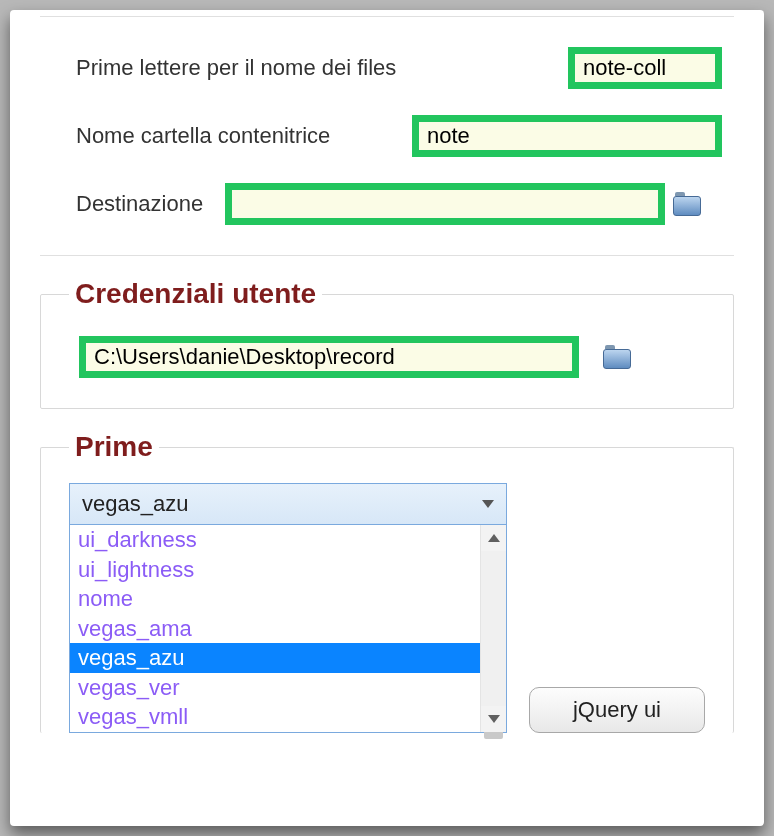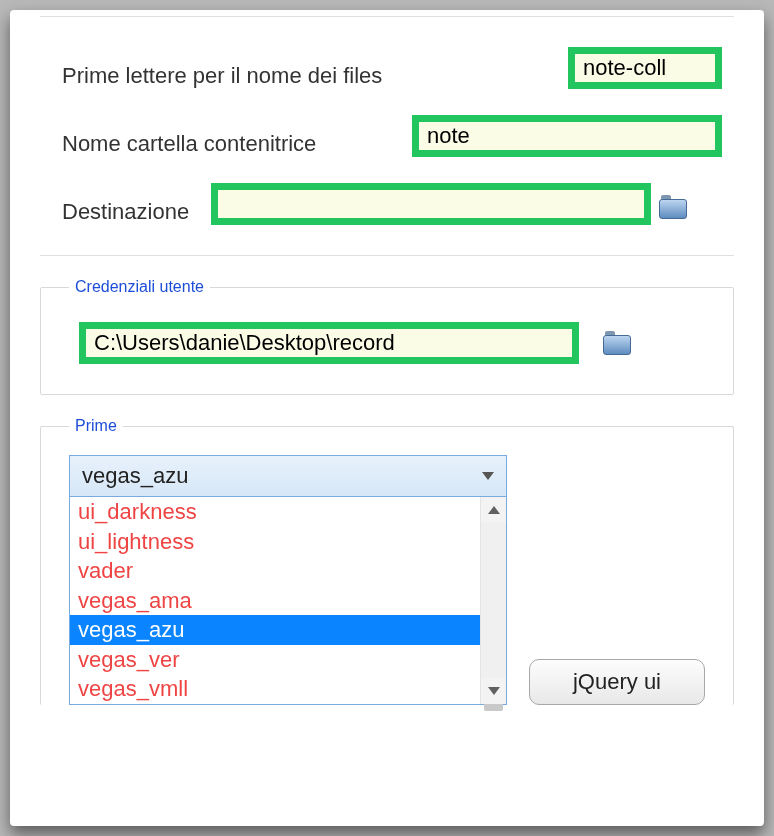--- a/index.html
+++ b/index.html
@@ -6,21 +6,21 @@
     body { margin: 0; padding: 10px; background: #b8b8b8; width: 774px; height: 836px; }
     .window {
       background: #ffffff;
       width: 100%; height: 100%;
       padding: 6px 12px 12px 12px;
       box-shadow: 0 8px 16px rgba(0,0,0,0.5);
       border-radius: 4px;
     }
     .sep { border-top: 1px solid #e0e0e0; margin: 0 18px 0 18px; }
     .section-a { padding: 30px 30px 20px 40px; }
-    .row { display: flex; align-items: flex-end; margin-bottom: 10px; }
+    .row { display: flex; align-items: center; margin-bottom: 10px; margin-left: 14px; }
     .row + .row { margin-top: 26px; }
     .label {
       font-size: 22px; color: #333; margin-right: 10px;
     }
     .spacer { flex: 1; }
     .txt-in {
       border: 7px solid #22c55e;
       background: #fbfce6;
       height: 42px;
       font-size: 22px;
@@ -36,21 +36,21 @@
     }
     .folder-icon { width:28px; height:24px; position:relative; }
     .folder-icon .tab { position:absolute; top:0; left:2px; width:10px; height:4px; background:#7e97b0; border-radius:2px 2px 0 0; }
     .folder-icon .body { position:absolute; top:4px; left:0; right:0; bottom:0; border-radius:3px; background:linear-gradient(#bcd5ef,#5f8cc0); border:1px solid #466a96; }
     fieldset {
       margin: 22px 18px 0 18px;
       border: 1px solid #d8d8d8;
       border-radius: 2px;
       padding: 26px 28px 30px 28px;
     }
-    legend { font-size: 16px; color: #1d4ed8; padding: 0 6px; }
+    legend { font-size: 28px; color: #7f1d1d; padding: 0 6px; font-weight: bold; }
     .combo-row { display:flex; align-items:flex-end; }
     .combo {
       position: relative;
       width: 438px;
       border: 1px solid #7aa9de;
     }
     .combo-head {
       display:flex; align-items:center; justify-content:space-between;
       height: 40px; padding: 0 12px;
       background: linear-gradient(#e7f1fb,#d7e7f7);
@@ -61,21 +61,21 @@
       width:0;height:0;border-left:6px solid transparent;border-right:6px solid transparent;border-top:8px solid #555;
     }
     .dropdown {
       position: relative;
       border-top: 1px solid #7aa9de;
       background: #fff;
       display:flex;
     }
     .options { flex:1; }
     .opt {
-      font-size: 22px; padding: 1px 8px 1px 8px; color:#ef4444; cursor:pointer; line-height:1.25;
+      font-size: 22px; padding: 1px 8px 1px 8px; color:#8b5cf6; cursor:pointer; line-height:1.25;
     }
     .opt.selected { background:#0a84ff; color:#fff; }
     .scrollbar { width:26px; border-left:1px solid #e4e4e4; position:relative; background:#f0f0f0; }
     .sb-btn { position:absolute; left:0; right:0; height:26px; display:flex; align-items:center; justify-content:center; background:#f3f3f3; }
     .sb-btn.top { top:0; }
     .sb-btn.bot { bottom:0; }
     .sb-tri-up { width:0;height:0;border-left:6px solid transparent;border-right:6px solid transparent;border-bottom:8px solid #606060; }
     .sb-tri-dn { width:0;height:0;border-left:6px solid transparent;border-right:6px solid transparent;border-top:8px solid #606060; }
     .sb-thumb { position:absolute; left:3px; right:3px; top:186px; height:28px; background:#c9c9c9; border-radius:2px; }
     .jq-btn {
@@ -138,21 +138,21 @@
     <div class="combo-row">
       <div class="combo">
         <div class="combo-head">
           <span>vegas_azu</span>
           <span class="chev"></span>
         </div>
         <div class="dropdown">
           <div class="options" id="theme-options">
               <div class="opt">ui_darkness</div>
               <div class="opt">ui_lightness</div>
-              <div class="opt">vader</div>
+              <div class="opt">nome</div>
               <div class="opt">vegas_ama</div>
               <div class="opt selected">vegas_azu</div>
               <div class="opt">vegas_ver</div>
               <div class="opt">vegas_vmll</div>
             </div>
           <div class="scrollbar">
             <div class="sb-btn top">
                 <span class="sb-tri-up"></span>
               </div>
             <div class="sb-thumb"></div>

